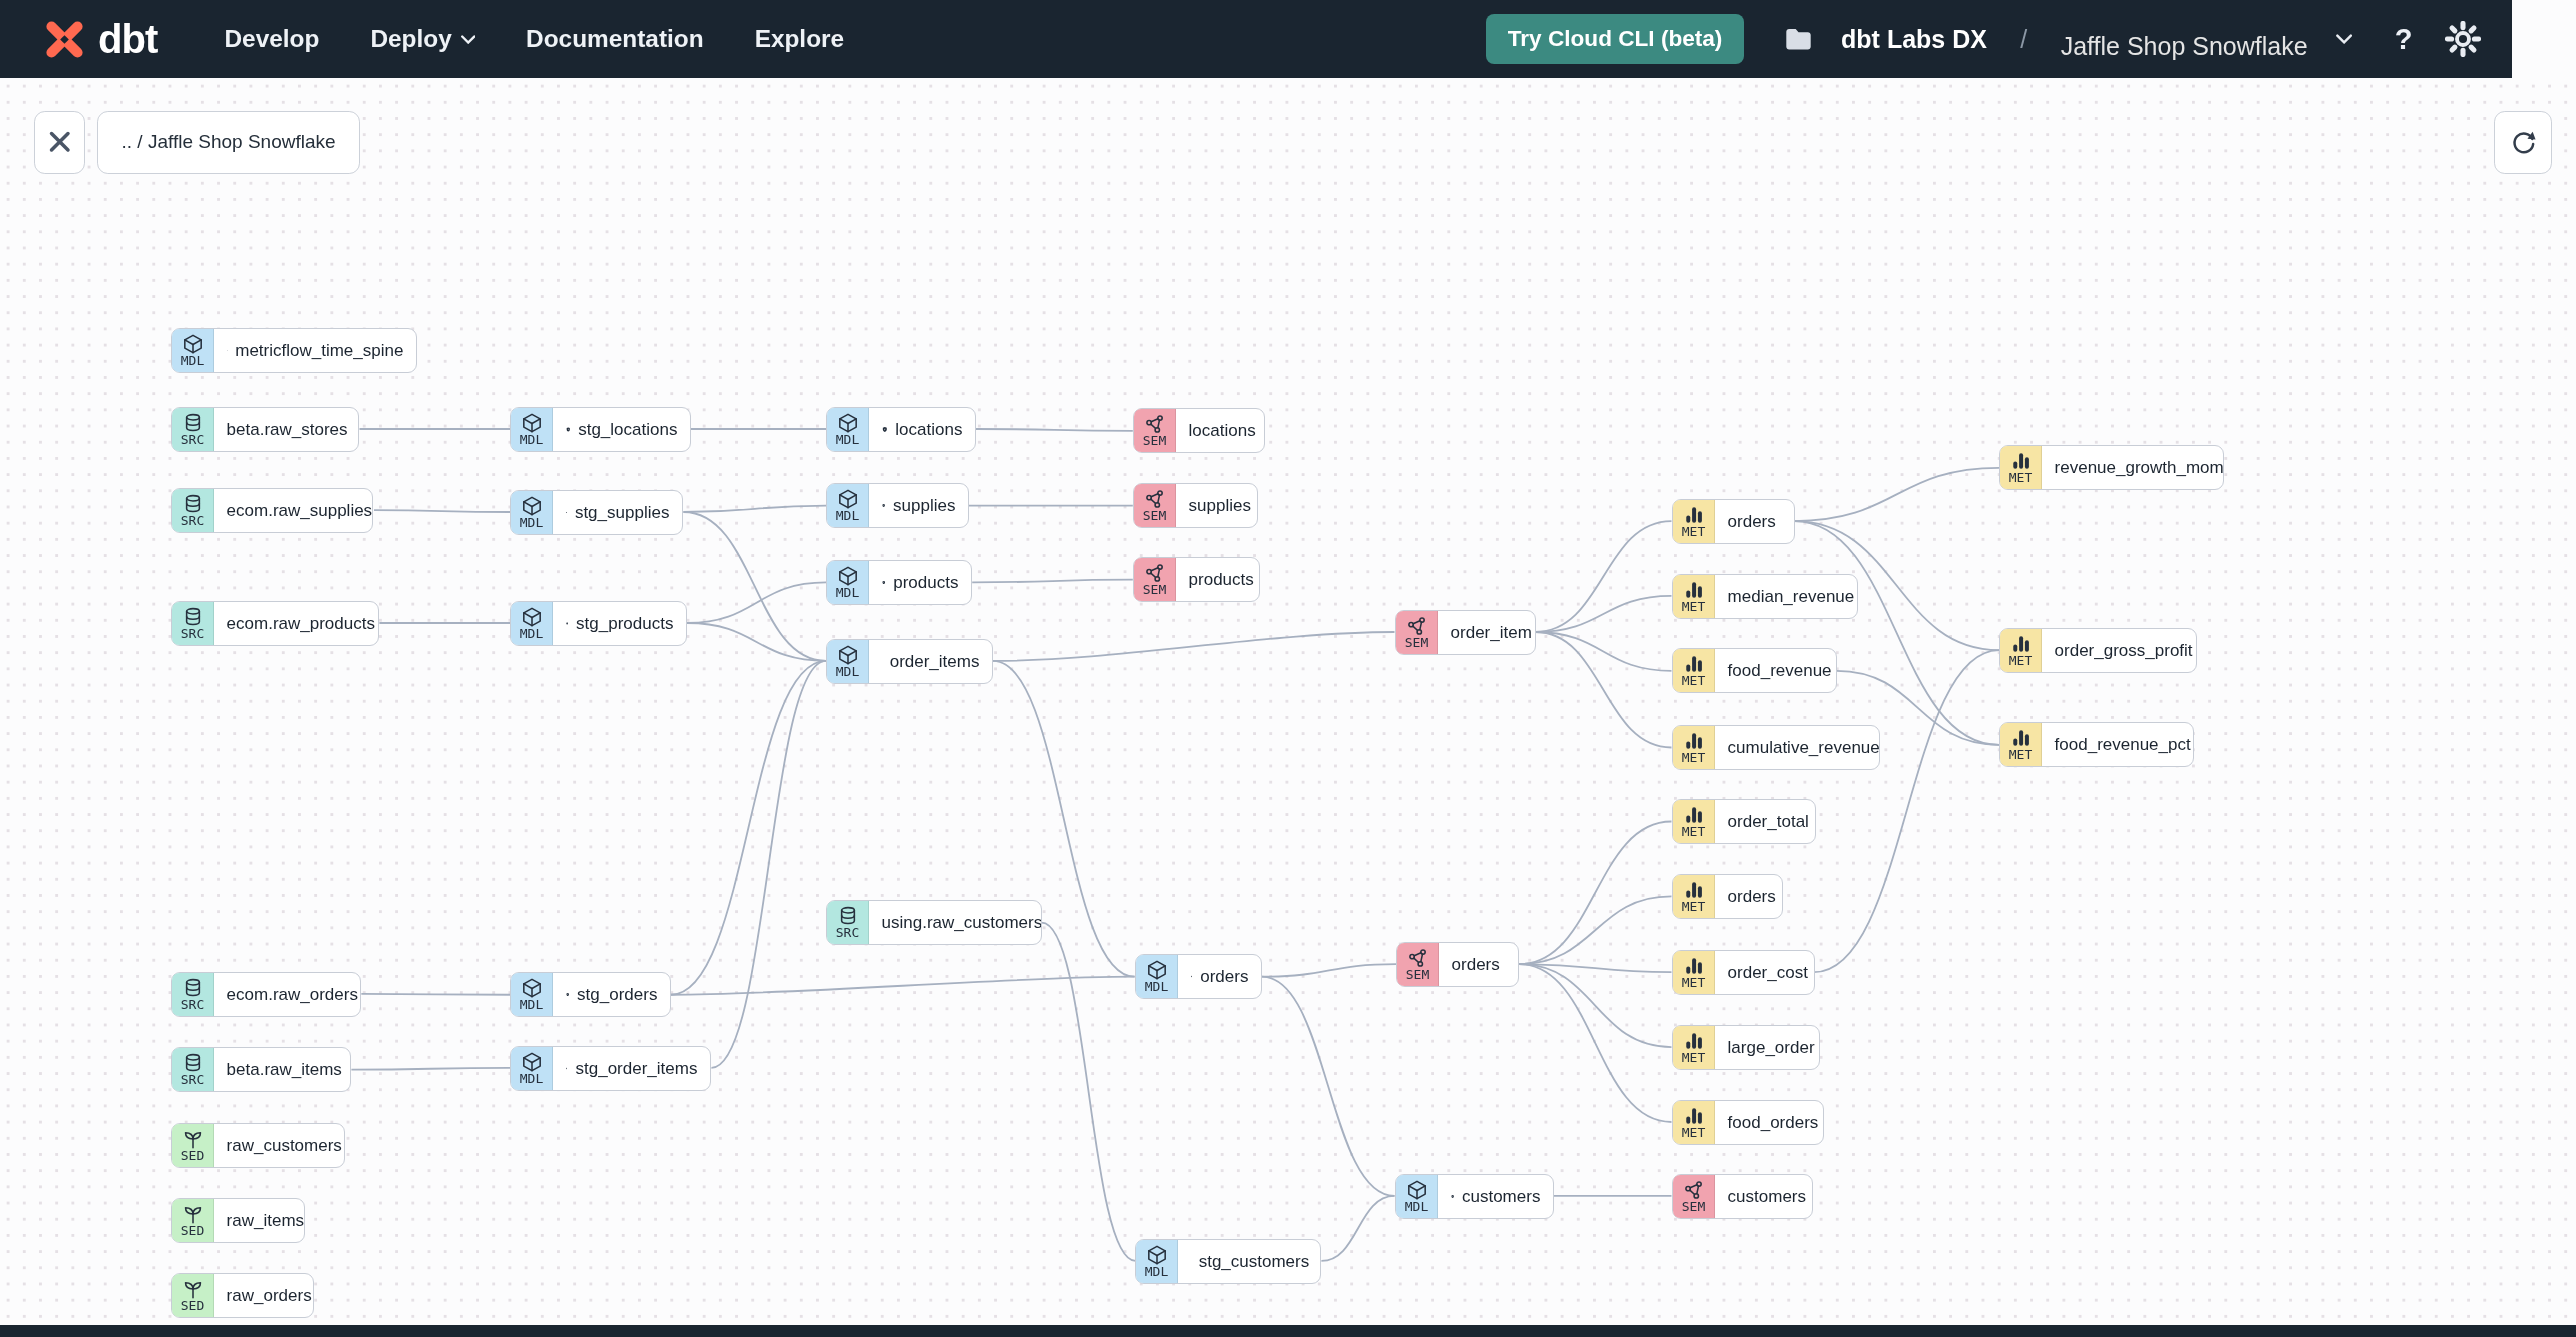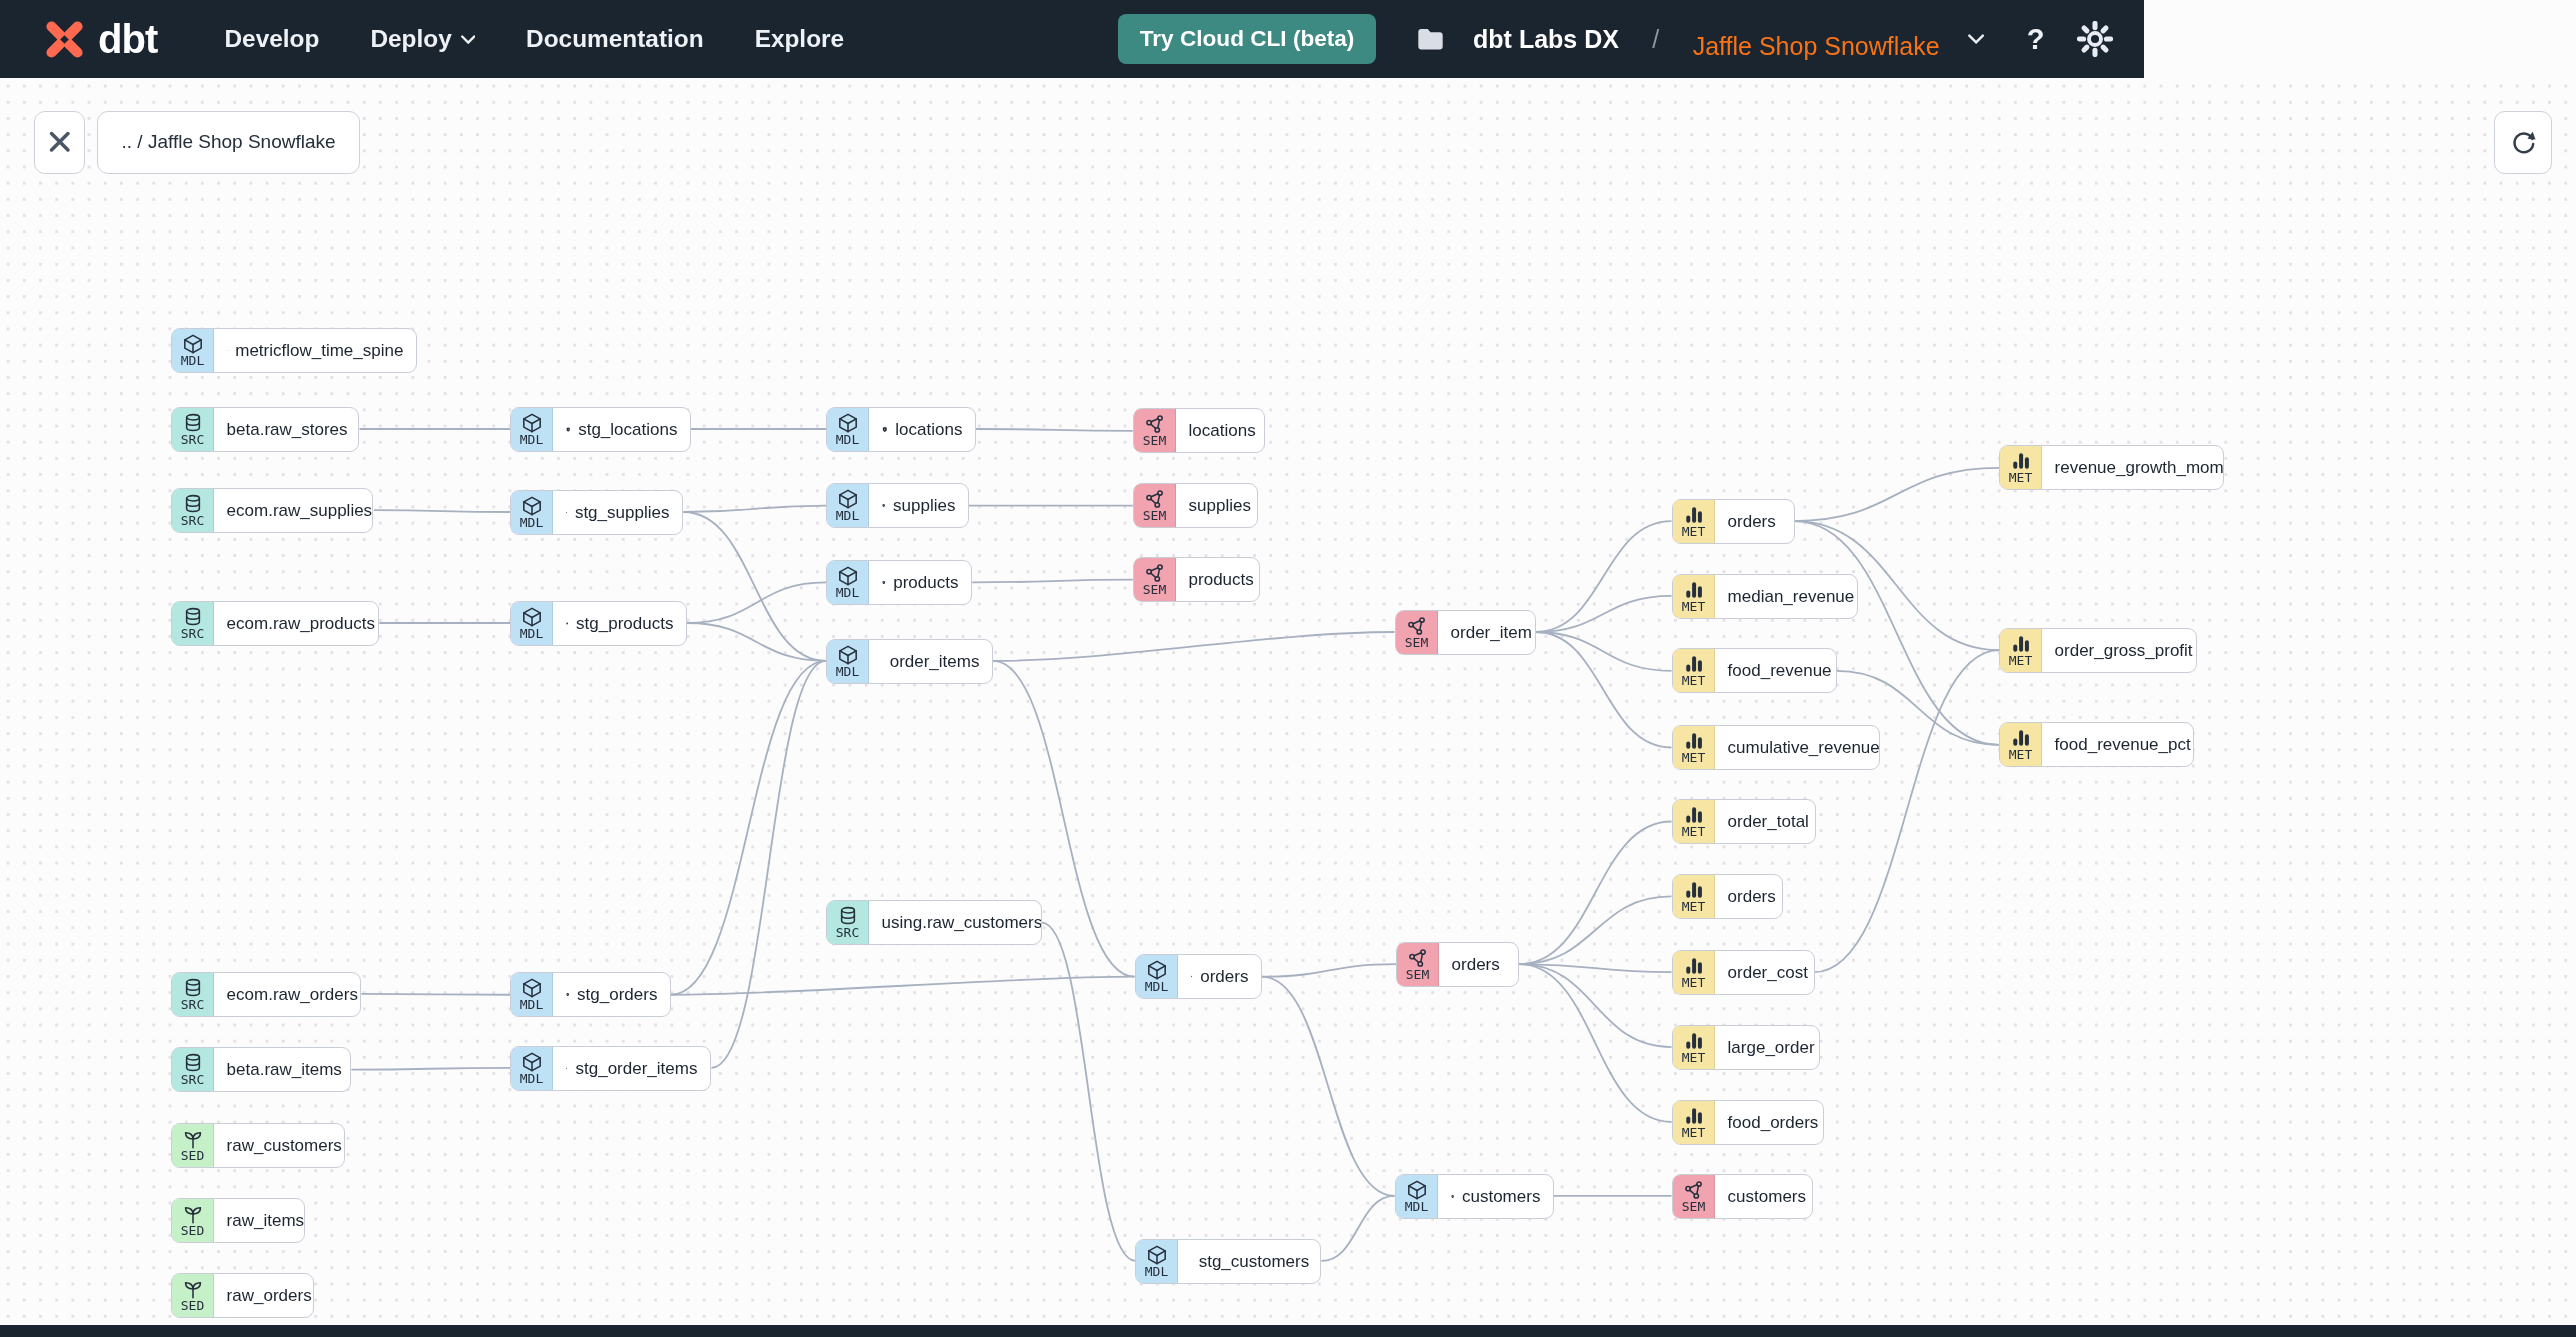--- a/index.html
+++ b/index.html
@@ -1,28 +1,28 @@
 <!DOCTYPE html>
 <html style="font-size:14.4px"><head>
 <meta charset="utf-8">
 <style>
   * { margin:0; padding:0; box-sizing:border-box; }
   html,body { width:2576px; height:1338px; font-family:"Liberation Sans", sans-serif; background:#fcfcfd; overflow:hidden; }
 
   
-  .topnav { position:absolute; left:0; top:0; width:2144px; height:78px; background:#1a2530; display:flex; align-items:center; padding:0 31px 0 40px; }
+  .topnav { position:absolute; left:0; top:0; width:2512px; height:78px; background:#1a2530; display:flex; align-items:center; padding:0 31px 0 40px; }
   .brand { display:flex; align-items:center; gap:9px; margin-right:67px; }
   .brand-word { color:#fff; font-size:40px; font-weight:700; letter-spacing:-0.9px; }
   .nav-item { color:#eef2f6; font-size:24.4px; font-weight:600; margin-right:51px; display:flex; align-items:center; gap:9px; cursor:pointer; }
   .spacer { flex:1; }
   .cli-btn { background:#3c8a81; color:#fff; font-size:22.6px; font-weight:600; border:none; border-radius:8.1px; padding:11.7px 21.7px; margin-right:40px; cursor:pointer; font-family:inherit; }
   .acct { display:flex; align-items:center; gap:28px; margin-right:43px; }
   .acct-name { color:#fff; font-size:25px; font-weight:700; }
   .acct-sep { color:#8b97a5; font-size:25px; padding:0 5.4px; }
-  .proj-name { color:#f97316; font-size:25px; font-weight:400;margin-top:14px; }
+  .proj-name { color:#e5e5e5; font-size:25px; font-weight:400;margin-top:14px; }
   .help-q { color:#edf1f6; font-size:29px; font-weight:700; margin-right:32.5px; cursor:pointer; }
 
   
   .canvas { position:absolute; left:0; top:78px; width:2576px; height:1247px; background:#fcfcfd;
             background-image:radial-gradient(circle, #e5e0e5 1.4px, transparent 1.6px); background-size:16.2px 16.2px; }
   .edges-svg { position:absolute; left:0; top:0; width:2576px; height:1247px; z-index:1; }
 
   .tool-btn { position:absolute; background:#fff; border:1.8px solid #ccd1d9; border-radius:10.8px; display:flex; align-items:center; justify-content:center; cursor:pointer; z-index:5; }
   .crumb-chip { position:absolute; left:97px; top:32.5px; height:63px; background:#fff; border:1.8px solid #ccd1d9; border-radius:10.8px; display:flex; align-items:center; padding:0 23.5px; font-size:19px; color:#252f3a; z-index:5; cursor:pointer; }
   .search-wrap { position:absolute; left:1350px; top:32.5px; width:1123px; height:63px; background:#fff; border:1.8px solid #ccd1d9; border-radius:10.8px; display:flex; align-items:center; padding:0 18px; z-index:5; }

